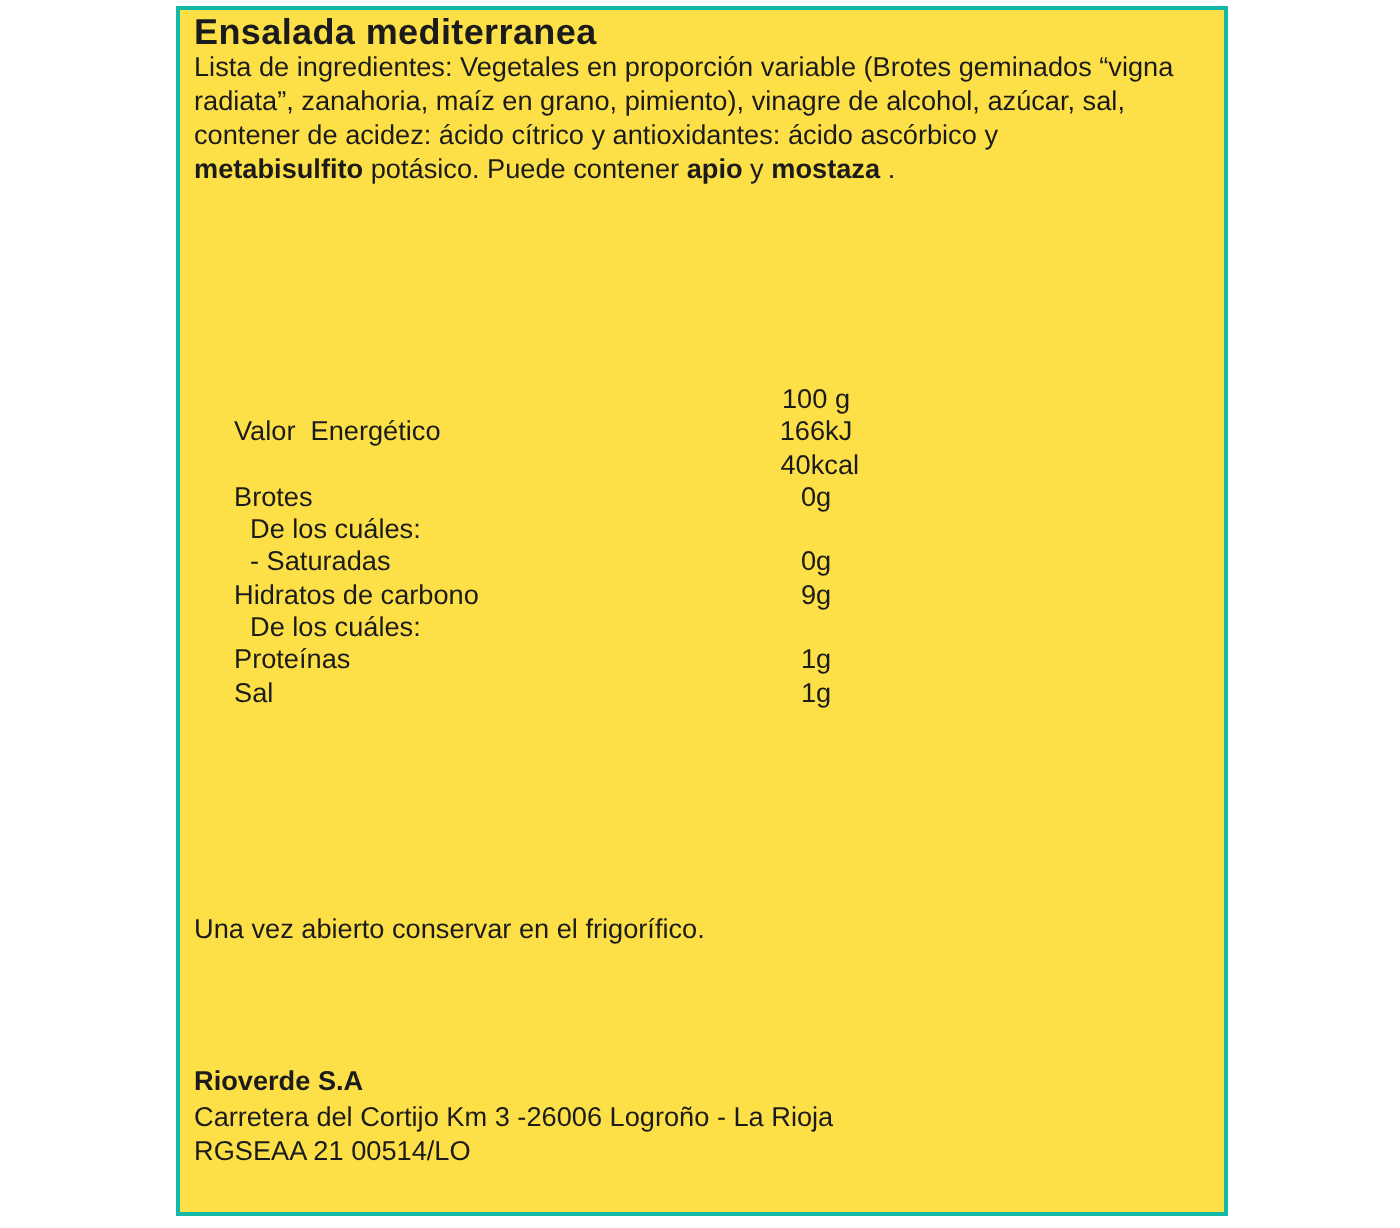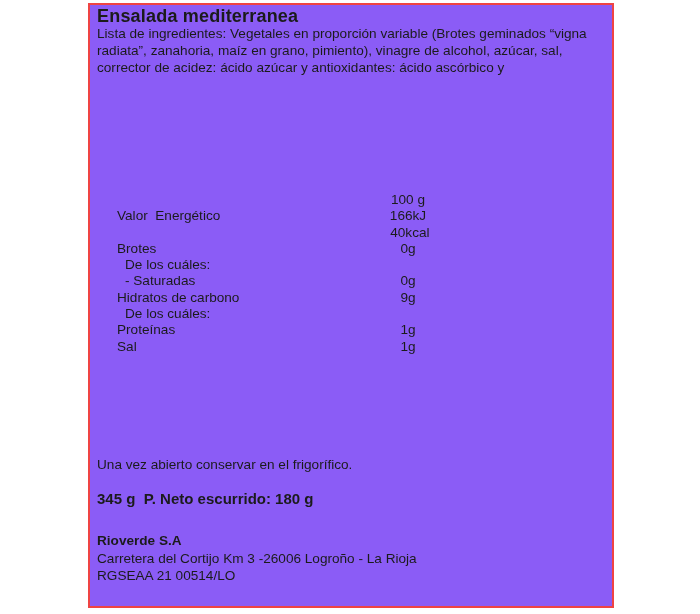--- a/index.html
+++ b/index.html
@@ -15,22 +15,22 @@
     font-family: "Liberation Sans", sans-serif;
     color: #1b1b1b;
   }
   .label-box {
     position: absolute;
     left: 88px;
     top: 3px;
     width: 526px;
     height: 605px;
     box-sizing: border-box;
-    border: 2px solid #ef4444;
-    background: #8b5cf6;
+    border: 2px solid #14b8a6;
+    background: #fde047;
   }
   .title {
     position: absolute;
     top: 1px;
     left: 7px;
     font-size: 18px;
     font-weight: bold;
     letter-spacing: 0.2px;
     white-space: pre;
   }
@@ -98,21 +98,22 @@
 <body>
 
 <div class="page">
   <div class="label-box">
 
     <div class="title">Ensalada mediterranea</div>
 
     <div class="ingredients">
         <div class="ing-line"><span>Lista de ingredientes: Vegetales en proporción variable (Brotes geminados “vigna</span></div>
         <div class="ing-line"><span>radiata”, zanahoria, maíz en grano, pimiento), vinagre de alcohol, azúcar, sal,</span></div>
-        <div class="ing-line"><span>corrector de acidez: ácido azúcar y antioxidantes: ácido ascórbico y</span></div>
+        <div class="ing-line"><span>contener de acidez: ácido cítrico y antioxidantes: ácido ascórbico y</span></div>
+        <div class="ing-line"><span class="b">metabisulfito</span><span> potásico. Puede contener </span><span class="b">apio</span><span> y </span><span class="b">mostaza</span><span> .</span></div>
       </div>
 
     <div class="ntable">
       <div class="nheader-row">
         <span class="nvalue">100 g</span>
       </div>
       <div>
           <div class="nrow"><span class="nlabel">Valor  Energético</span><span class="nvalue">166kJ</span></div>
           <div class="nrow"><span class="nlabel"></span><span class="nvalue"> 40kcal</span></div>
           <div class="nrow"><span class="nlabel">Brotes</span><span class="nvalue">0g</span></div>
@@ -120,21 +121,20 @@
           <div class="nrow indent"><span class="nlabel">- Saturadas</span><span class="nvalue">0g</span></div>
           <div class="nrow"><span class="nlabel">Hidratos de carbono</span><span class="nvalue">9g</span></div>
           <div class="nrow indent"><span class="nlabel">De los cuáles:</span><span class="nvalue"></span></div>
           <div class="nrow"><span class="nlabel">Proteínas</span><span class="nvalue">1g</span></div>
           <div class="nrow"><span class="nlabel">Sal</span><span class="nvalue">1g</span></div>
         </div>
     </div>
 
     <div class="note">Una vez abierto conservar en el frigorífico.</div>
 
-    <div class="netweight">345 g  P. Neto escurrido: 180 g</div>
 
     <div class="manufacturer">
       <div class="mfg-line mfg-name">Rioverde S.A</div>
       <div class="mfg-line">Carretera del Cortijo Km 3 -26006 Logroño - La Rioja</div>
       <div class="mfg-line">RGSEAA 21 00514/LO</div>
     </div>
 
   </div>
 </div>
 

